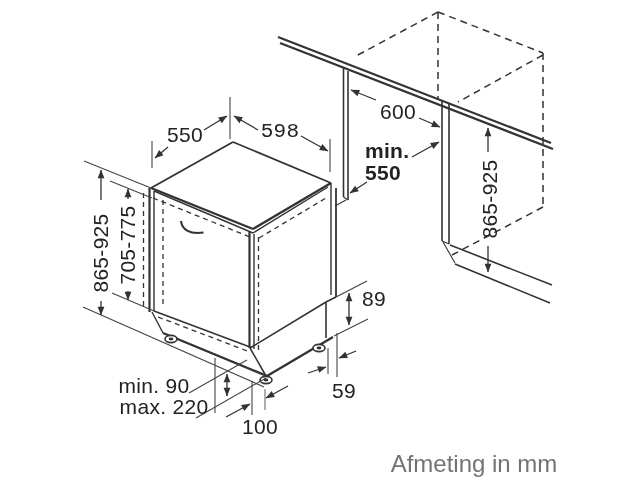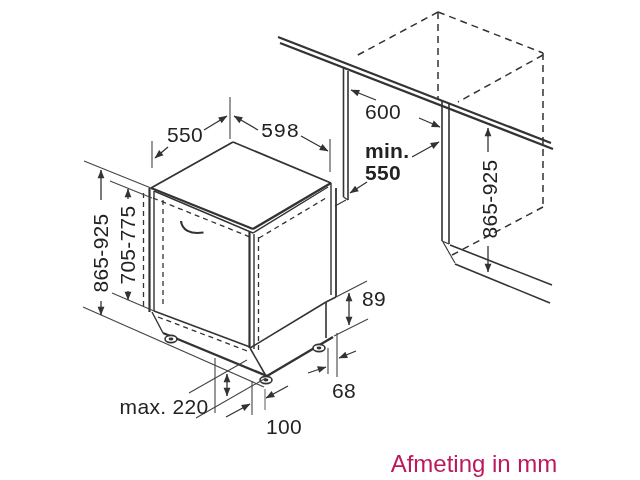--- a/index.html
+++ b/index.html
@@ -3,21 +3,21 @@
 <meta charset="utf-8">
 <style>
   html,body{margin:0;padding:0;background:#fff;}
   .stage{position:relative;width:640px;height:480px;background:#ffffff;overflow:hidden;
          font-family:"Liberation Sans", sans-serif;}
   .stage svg{position:absolute;left:0;top:0;}
   .lbl{position:absolute;color:#222;font-size:21px;letter-spacing:.3px;white-space:nowrap;
        transform:translate(-50%,-50%);line-height:1;}
   .lbl.rot{transform:translate(-50%,-50%) rotate(-90deg);}
   .lbl.left{transform:none;font-weight:bold;}
-  .caption{position:absolute;color:#be185d;font-size:24px;white-space:nowrap;
+  .caption{position:absolute;color:#737373;font-size:24px;white-space:nowrap;
            transform:translate(-50%,-50%);}
   
   .ln   {stroke:#333;fill:none;}
   .w1   {stroke-width:1.1;}
   .w14  {stroke-width:1.4;}
   .w16  {stroke-width:1.6;}
   .w18  {stroke-width:1.8;}
   .w22  {stroke-width:2.2;}
   .w24  {stroke-width:2.4;}
   .dashA{stroke-dasharray:7 5;stroke-width:1.5;}
@@ -163,25 +163,26 @@
       <path class="arr" d="M349,293 L349,325" marker-start="url(#ah)" marker-end="url(#ah)"></path>
       <path class="arr" d="M308,373 L326,367" marker-end="url(#ah)"></path>
       <path class="arr" d="M356,351 L339,358" marker-end="url(#ah)"></path>
       <path class="arr" d="M226,417 L250,404" marker-end="url(#ah)"></path>
       <path class="arr" d="M288,386 L266,398" marker-end="url(#ah)"></path>
     </g>
   </svg>
 
   <div class="lbl" style="left:185px;top:134px;">550</div>
   <div class="lbl" style="left:280px;top:131px;font-family:Liberation Mono, monospace;">598</div>
-  <div class="lbl" style="left:383px;top:111px;">600</div>
+  <div class="lbl" style="left:398px;top:111px;">600</div>
   <div class="lbl left" style="left:365px;top:140px;">min.</div>
   <div class="lbl left" style="left:365px;top:162px;">550</div>
   <div class="lbl rot" style="left:489px;top:199px;">865-925</div>
   <div class="lbl rot" style="left:100px;top:253px;">865-925</div>
   <div class="lbl rot" style="left:127px;top:245px;">705-775</div>
   <div class="lbl" style="left:374px;top:298px;text-align:center;">89</div>
-  <div class="lbl" style="left:344px;top:390px;">68</div>
+  <div class="lbl" style="left:344px;top:390px;">59</div>
+  <div class="lbl" style="left:154px;top:385px;">min. 90</div>
   <div class="lbl" style="left:164px;top:406px;">max. 220</div>
-  <div class="lbl" style="left:284px;top:426px;text-align:center;">100</div>
+  <div class="lbl" style="left:260px;top:426px;text-align:center;">100</div>
 
   <div class="caption" style="left:474px;top:464px;">Afmeting in mm</div>
 </div>
 
 </body></html>

